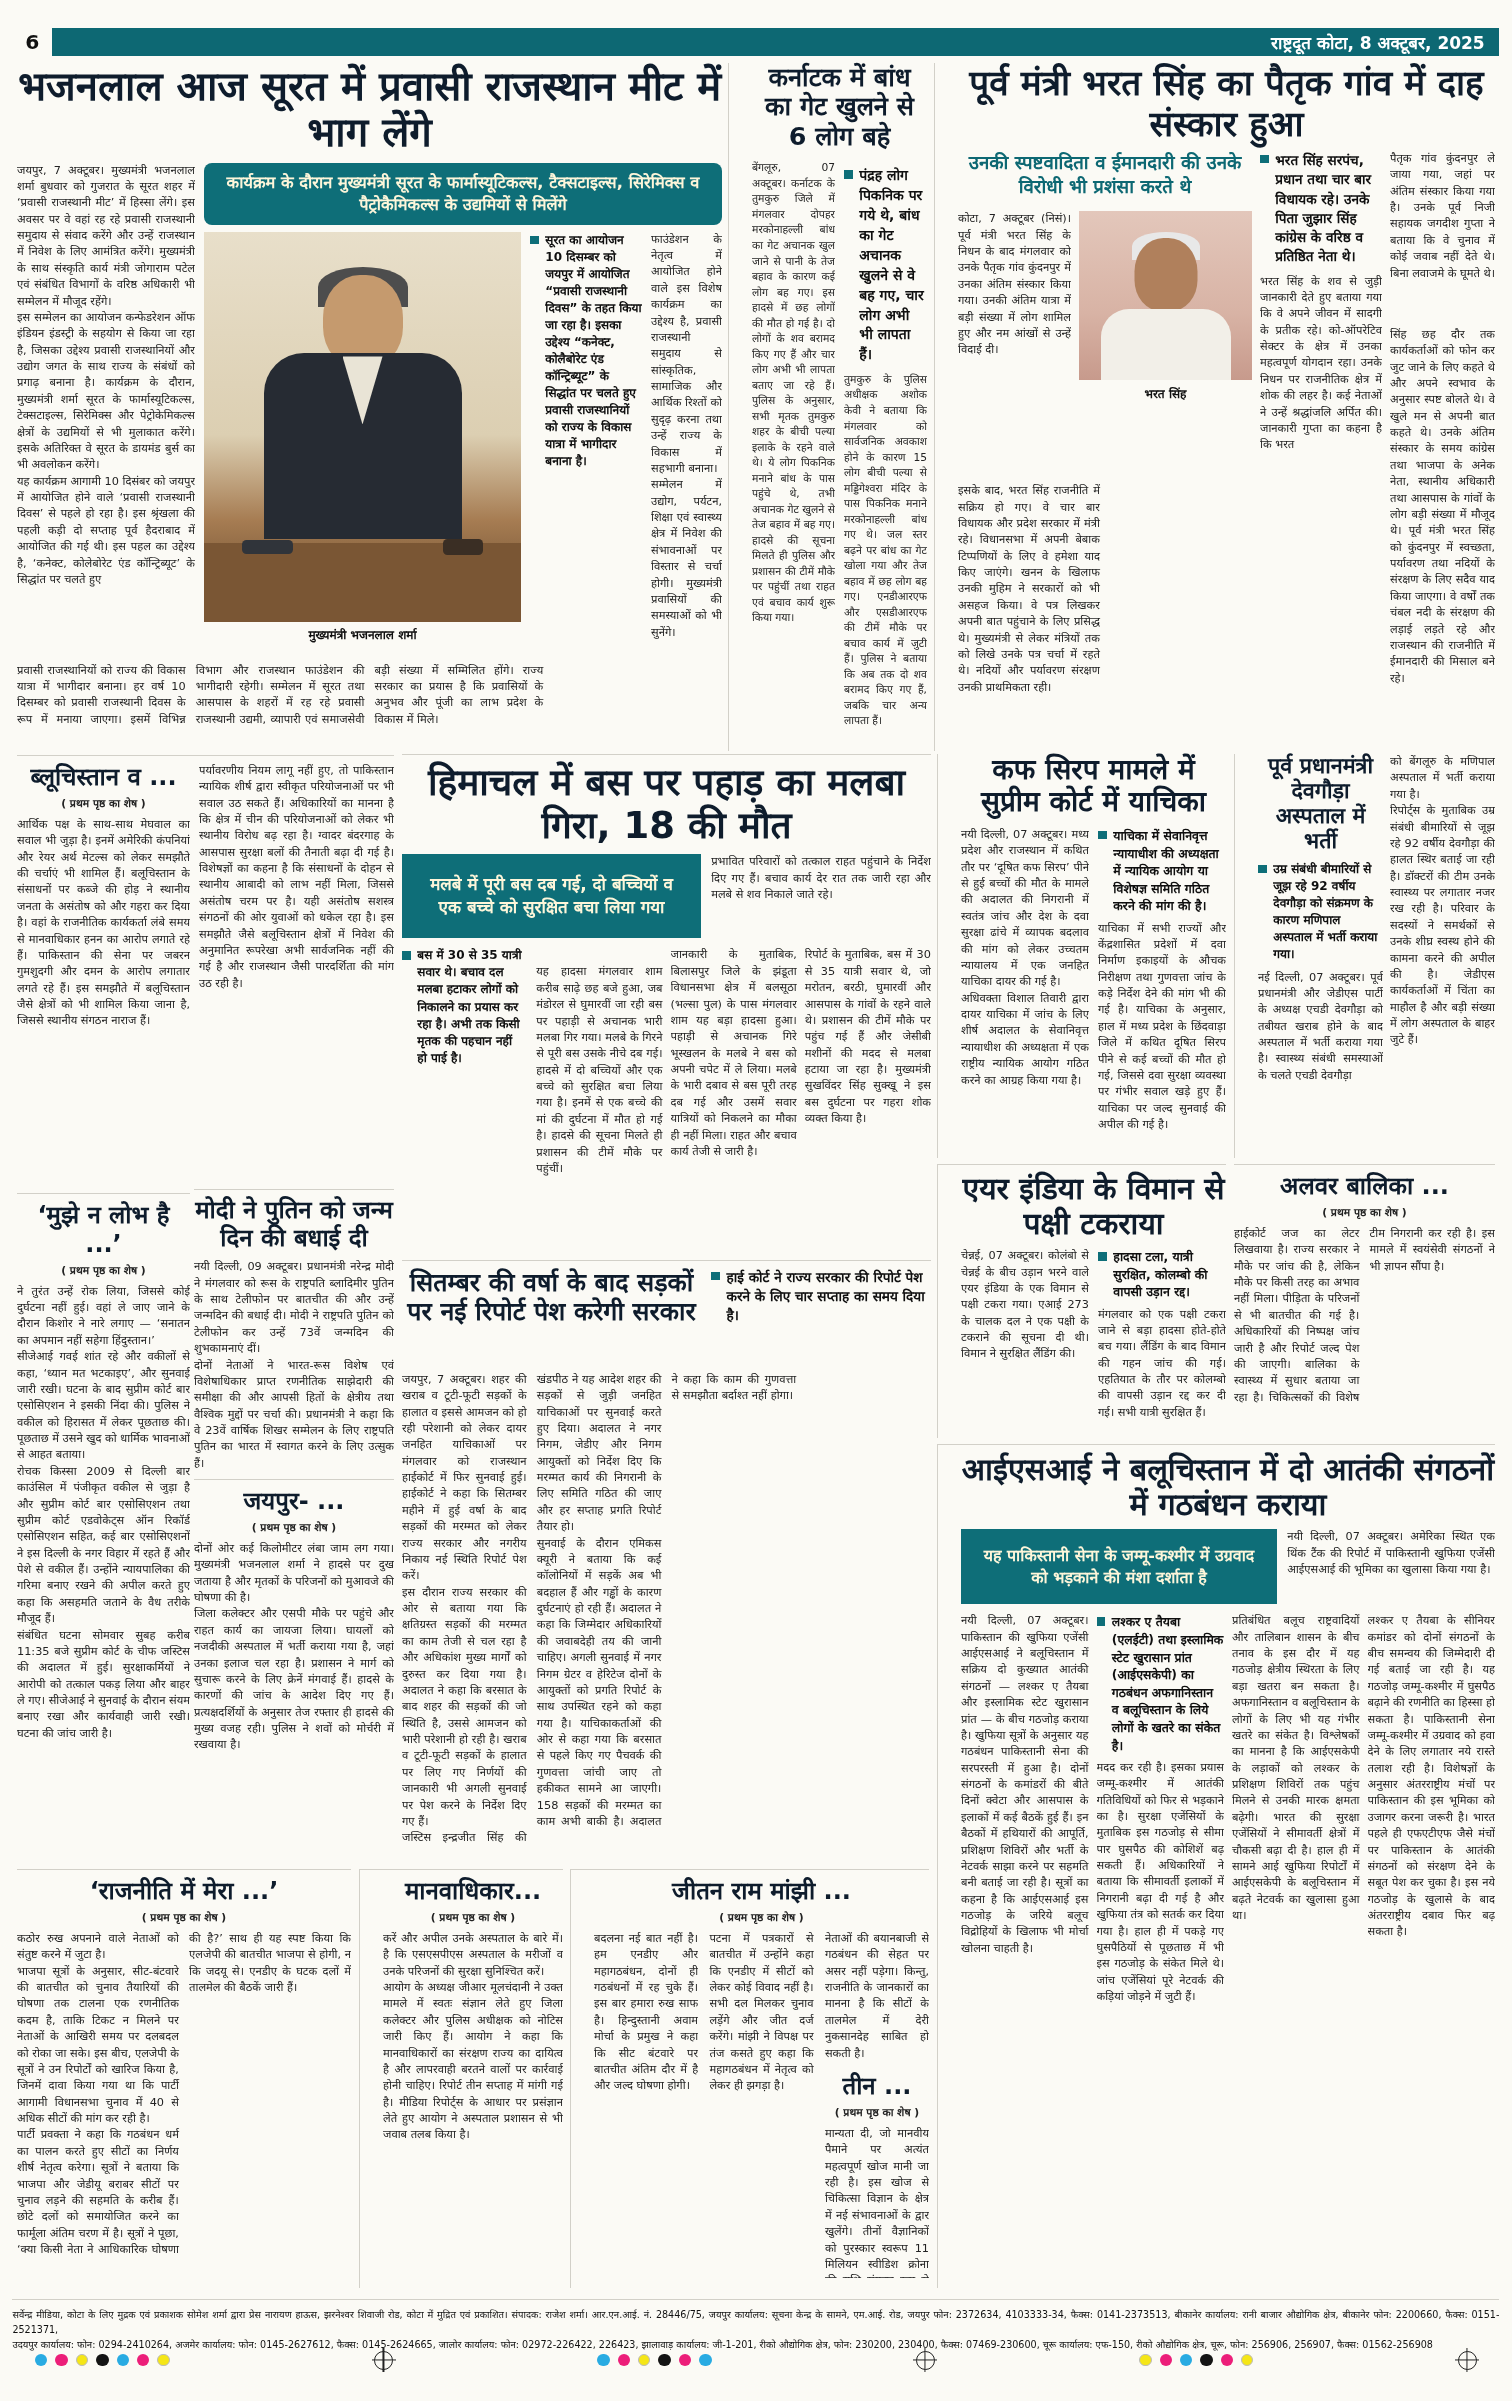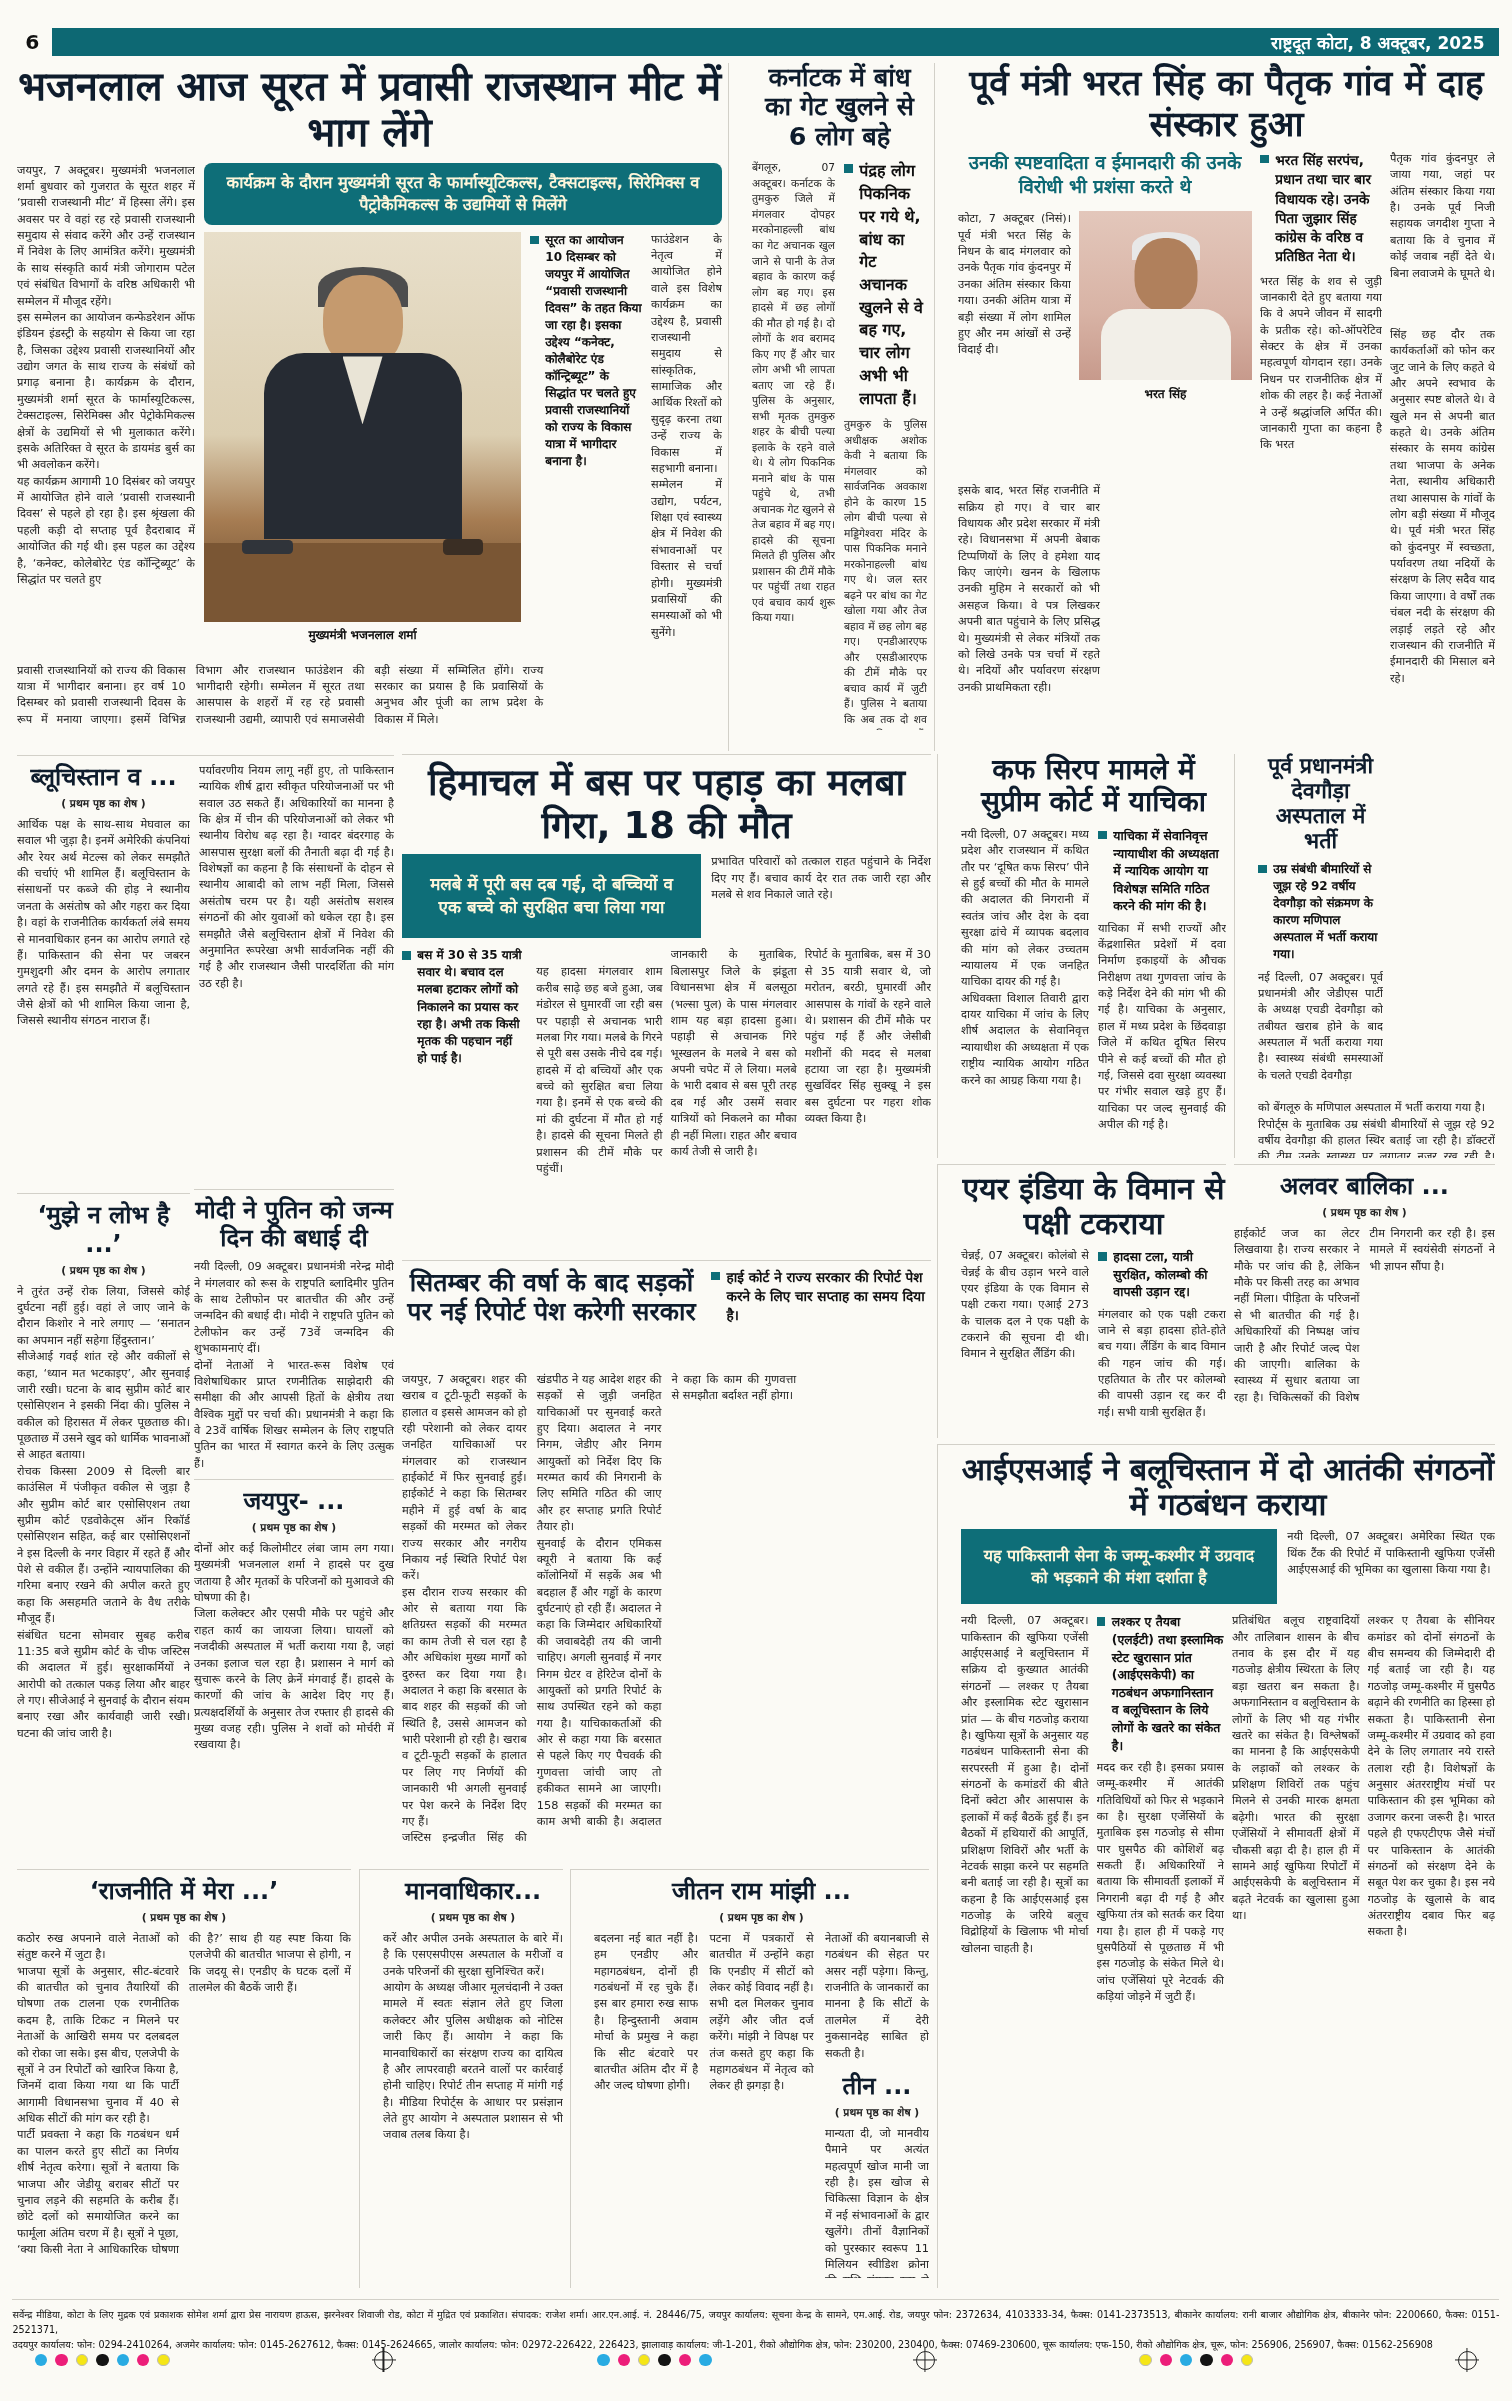--- a/index.html
+++ b/index.html
@@ -96,21 +96,21 @@
       </div>
     </div>
     <div class="body-text cols-4" style="height:79px; margin-top:8px;">प्रवासी राजस्थानियों को राज्य की विकास यात्रा में भागीदार बनाना। हर वर्ष 10 दिसम्बर को प्रवासी राजस्थानी दिवस के रूप में मनाया जाएगा। इसमें विभिन्न विभाग और राजस्थान फाउंडेशन की भागीदारी रहेगी। सम्मेलन में सूरत तथा आसपास के शहरों में रह रहे प्रवासी राजस्थानी उद्यमी, व्यापारी एवं समाजसेवी बड़ी संख्या में सम्मिलित होंगे। राज्य सरकार का प्रयास है कि प्रवासियों के अनुभव और पूंजी का लाभ प्रदेश के विकास में मिले।</div>
   </section>
 
   <section class="abs rule-l" style="left:728px; top:63px; width:199px; height:688px;">
     <h2 class="headline" style="font-size:25.4px;">कर्नाटक में बांध का गेट खुलने से 6 लोग बहे</h2>
     <div style="display:flex; gap:9px; height:570px; margin-top:9px;">
       <div class="body-text small-body" style="flex:1;">बेंगलूरु, 07 अक्टूबर। कर्नाटक के तुमकुरु जिले में मंगलवार दोपहर मरकोनाहल्ली बांध का गेट अचानक खुल जाने से पानी के तेज बहाव के कारण कई लोग बह गए। इस हादसे में छह लोगों की मौत हो गई है। दो लोगों के शव बरामद किए गए हैं और चार लोग अभी भी लापता बताए जा रहे हैं। पुलिस के अनुसार, सभी मृतक तुमकुरु शहर के बीची पल्या इलाके के रहने वाले थे। ये लोग पिकनिक मनाने बांध के पास पहुंचे थे, तभी अचानक गेट खुलने से तेज बहाव में बह गए। हादसे की सूचना मिलते ही पुलिस और प्रशासन की टीमें मौके पर पहुंचीं तथा राहत एवं बचाव कार्य शुरू किया गया।</div>
       <div style="flex:1; display:flex; flex-direction:column; gap:6.8px;">
-        <div class="hl" style="font-size:16px;">
+        <div class="hl" style="font-size:14px;margin-top:6px;">
           <span class="sq"></span>
           <span>पंद्रह लोग पिकनिक पर गये थे, बांध का गेट अचानक खुलने से वे बह गए, चार लोग अभी भी लापता हैं।</span>
         </div>
         <div class="body-text small-body" style="flex:1;">तुमकुरु के पुलिस अधीक्षक अशोक केवी ने बताया कि मंगलवार को सार्वजनिक अवकाश होने के कारण 15 लोग बीची पल्या से मड्डिगेश्वरा मंदिर के पास पिकनिक मनाने मरकोनाहल्ली बांध गए थे। जल स्तर बढ़ने पर बांध का गेट खोला गया और तेज बहाव में छह लोग बह गए। एनडीआरएफ और एसडीआरएफ की टीमें मौके पर बचाव कार्य में जुटी हैं। पुलिस ने बताया कि अब तक दो शव बरामद किए गए हैं, जबकि चार अन्य लापता हैं।</div>
       </div>
     </div>
   </section>
 
   <section class="abs rule-l" style="left:934px; top:63px; width:561px; height:688px;">
     <h1 class="headline" style="font-size:35px;">पूर्व मंत्री भरत सिंह का पैतृक गांव में दाह संस्कार हुआ</h1>
@@ -220,21 +220,21 @@
         <div class="hl" style="font-size:12.4px;">
           <span class="sq"></span>
           <span>याचिका में सेवानिवृत्त न्यायाधीश की अध्यक्षता में न्यायिक आयोग या विशेषज्ञ समिति गठित करने की मांग की है।</span>
         </div>
         <div class="body-text" style="flex:1;">याचिका में सभी राज्यों और केंद्रशासित प्रदेशों में दवा निर्माण इकाइयों के औचक निरीक्षण तथा गुणवत्ता जांच के कड़े निर्देश देने की मांग भी की गई है। याचिका के अनुसार, हाल में मध्य प्रदेश के छिंदवाड़ा जिले में कथित दूषित सिरप पीने से कई बच्चों की मौत हो गई, जिससे दवा सुरक्षा व्यवस्था पर गंभीर सवाल खड़े हुए हैं। याचिका पर जल्द सुनवाई की अपील की गई है।</div>
       </div>
     </div>
   </section>
 
   <section class="abs rule-l" style="left:1234px; top:754px; width:261px; height:404px;">
-    <div style="display:flex; gap:16px; height:100%;flex-direction:column;">
+    <div style="display:flex; gap:7px; height:100%;">
       <div style="width:125px; flex:none; display:flex; flex-direction:column; gap:6.8px;">
         <h3 class="headline" style="font-size:21.5px;">पूर्व प्रधानमंत्री देवगौड़ा अस्पताल में भर्ती</h3>
         <div class="hl" style="font-size:12px;">
           <span class="sq"></span>
           <span>उम्र संबंधी बीमारियों से जूझ रहे 92 वर्षीय देवगौड़ा को संक्रमण के कारण मणिपाल अस्पताल में भर्ती कराया गया।</span>
         </div>
         <div class="body-text" style="flex:1;">नई दिल्ली, 07 अक्टूबर। पूर्व प्रधानमंत्री और जेडीएस पार्टी के अध्यक्ष एचडी देवगौड़ा को तबीयत खराब होने के बाद अस्पताल में भर्ती कराया गया है। स्वास्थ्य संबंधी समस्याओं के चलते एचडी देवगौड़ा</div>
       </div>
       <div class="body-text" style="flex:1; height:100%;">को बेंगलूरु के मणिपाल अस्पताल में भर्ती कराया गया है।
 रिपोर्ट्स के मुताबिक उम्र संबंधी बीमारियों से जूझ रहे 92 वर्षीय देवगौड़ा की हालत स्थिर बताई जा रही है। डॉक्टरों की टीम उनके स्वास्थ्य पर लगातार नजर रख रही है। परिवार के सदस्यों ने समर्थकों से उनके शीघ्र स्वस्थ होने की कामना करने की अपील की है। जेडीएस कार्यकर्ताओं में चिंता का माहौल है और बड़ी संख्या में लोग अस्पताल के बाहर जुटे हैं।</div>

